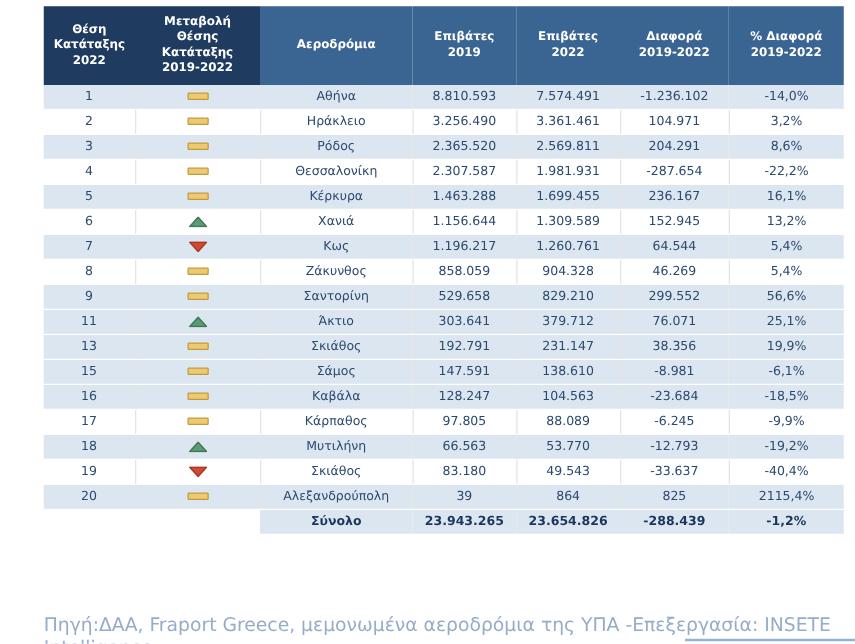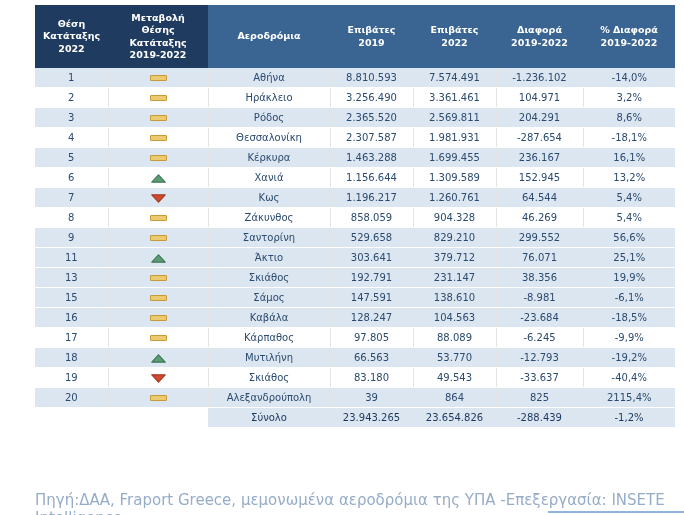--- a/index.html
+++ b/index.html
@@ -41,21 +41,21 @@
     vertical-align: middle;
     padding: 0 2px;
     border-right: 1px solid #e4e4e4;
     border-bottom: 1px solid #ffffff;
     background: #ffffff;
   }
   tbody td:last-child { border-right: none; }
   tbody tr.shaded td { background: #dce6f1; }
   tbody tr.total-row td {
     background: #ffffff;
-    font-weight: normal;
+    font-weight: bold;
     color: #1a365c;
     border-right: none;
   }
   tbody tr.total-row td.total-filled { background: #dce6f1; }
   .trend { display: inline-block; vertical-align: middle; line-height: 0; }
   .dash-icon {
     display: inline-block;
     width: 15px; height: 4px;
     background: #edc971;
     border: 1px solid #c49a3b;
@@ -138,21 +138,21 @@
     <td>204.291</td>
     <td>8,6%</td>
   </tr>
         <tr>
     <td>4</td>
     <td><span class="trend"><span class="dash-icon"></span></span></td>
     <td>Θεσσαλονίκη</td>
     <td>2.307.587</td>
     <td>1.981.931</td>
     <td>-287.654</td>
-    <td>-18,1%</td>
+    <td>-22,2%</td>
   </tr>
         <tr class="shaded">
     <td>5</td>
     <td><span class="trend"><span class="dash-icon"></span></span></td>
     <td>Κέρκυρα</td>
     <td>1.463.288</td>
     <td>1.699.455</td>
     <td>236.167</td>
     <td>16,1%</td>
   </tr>

